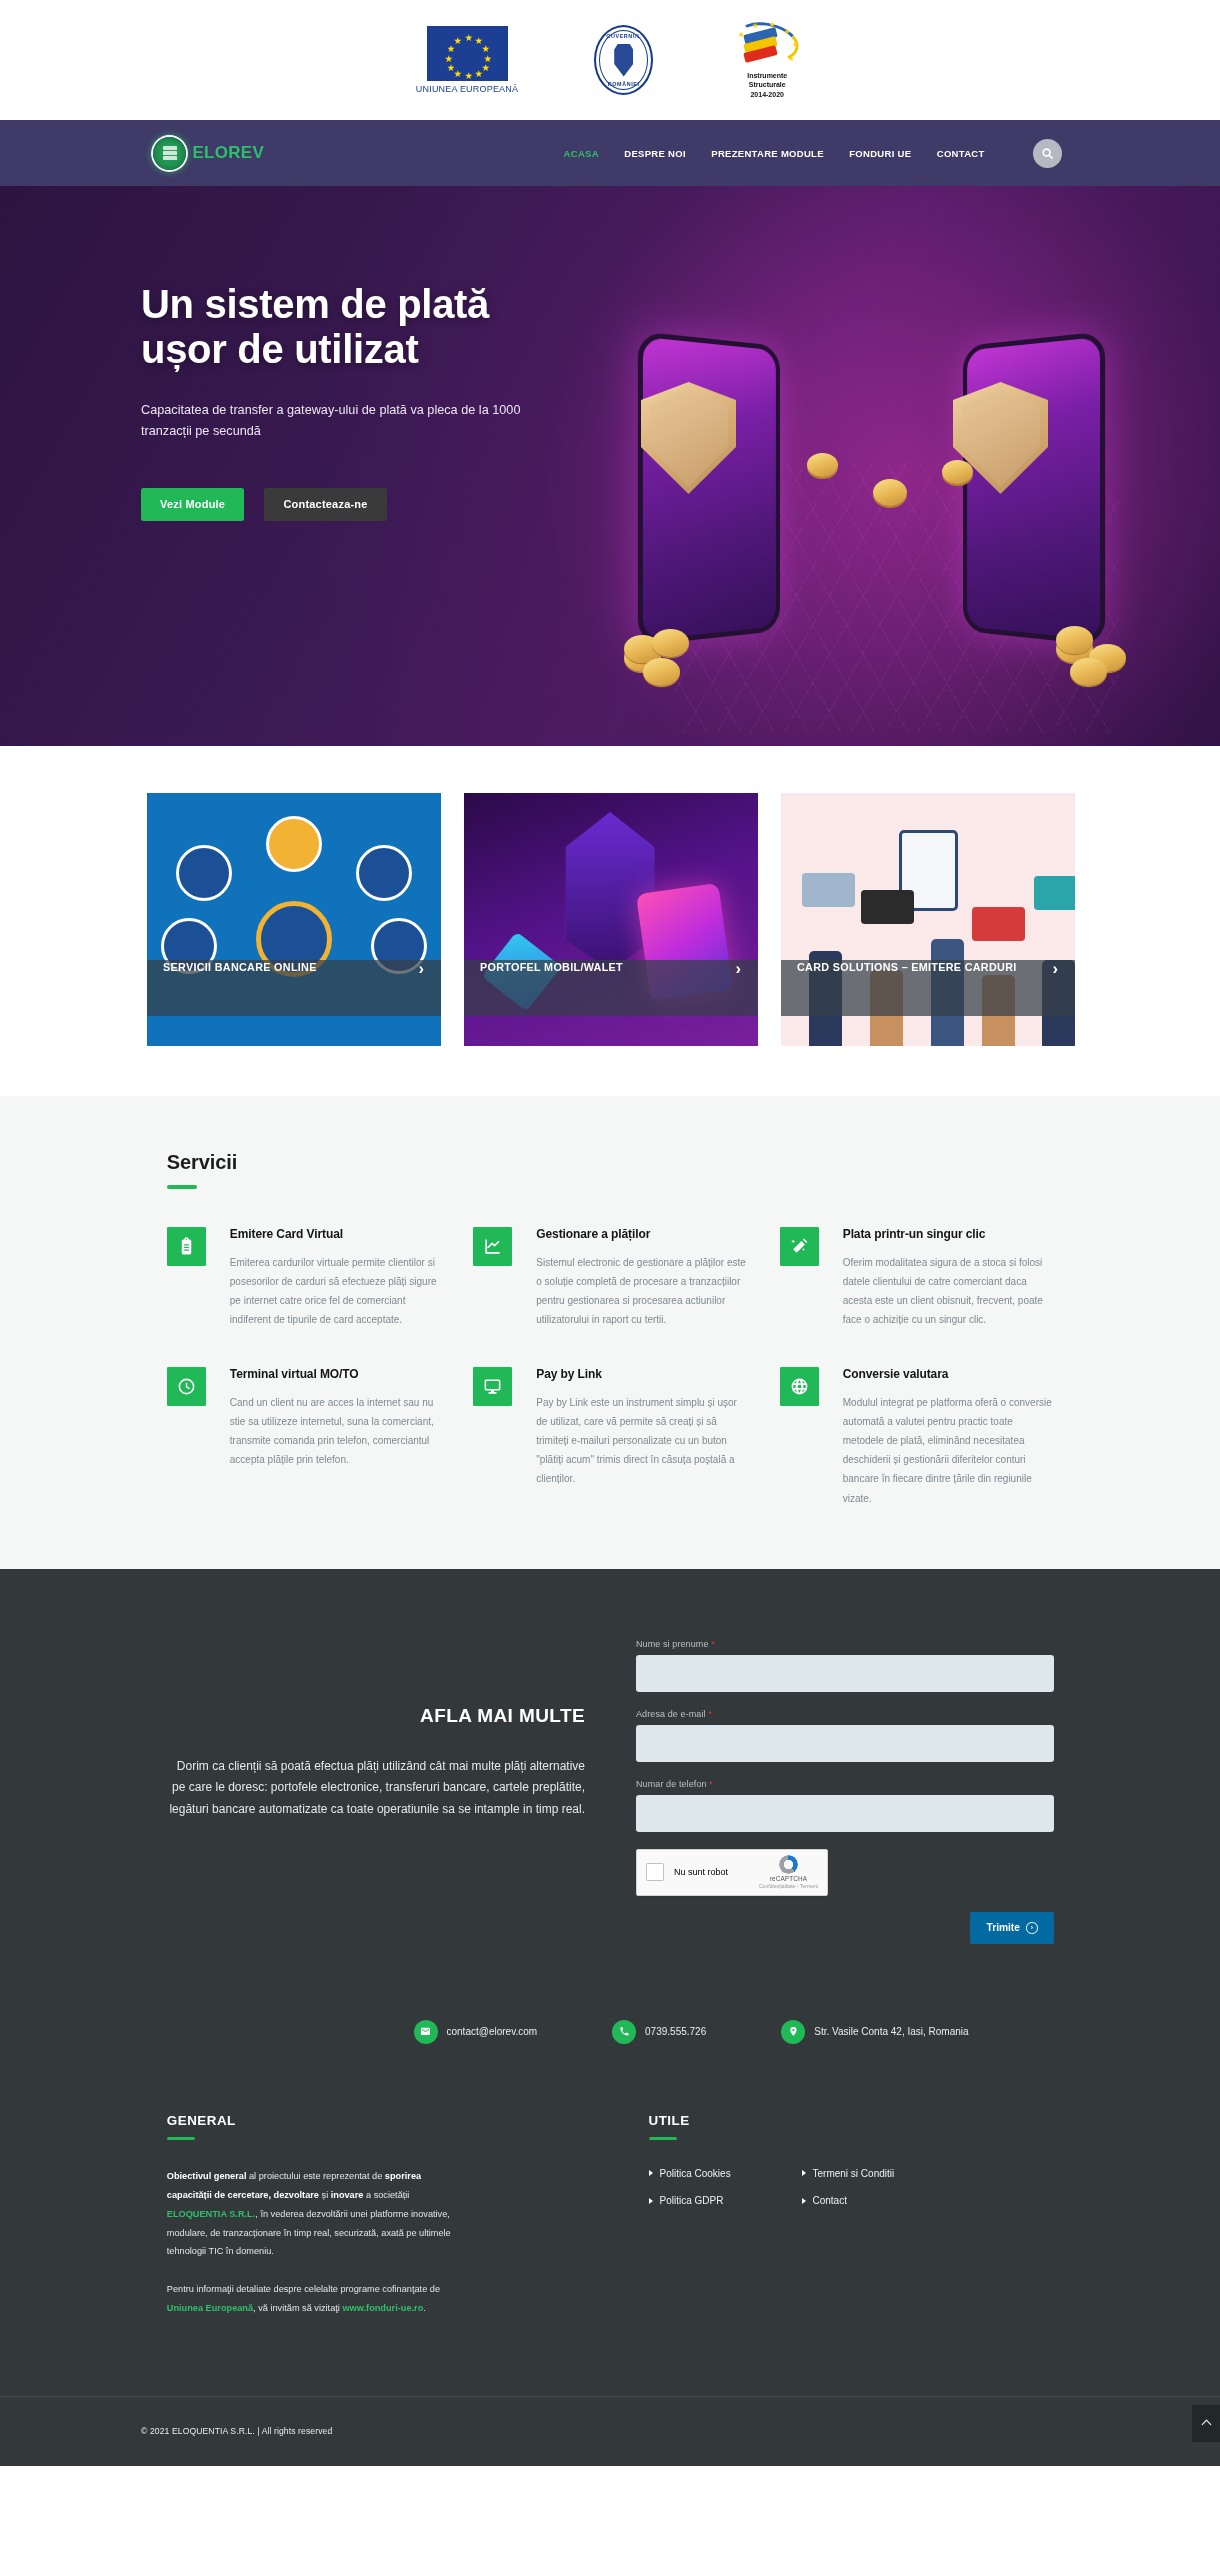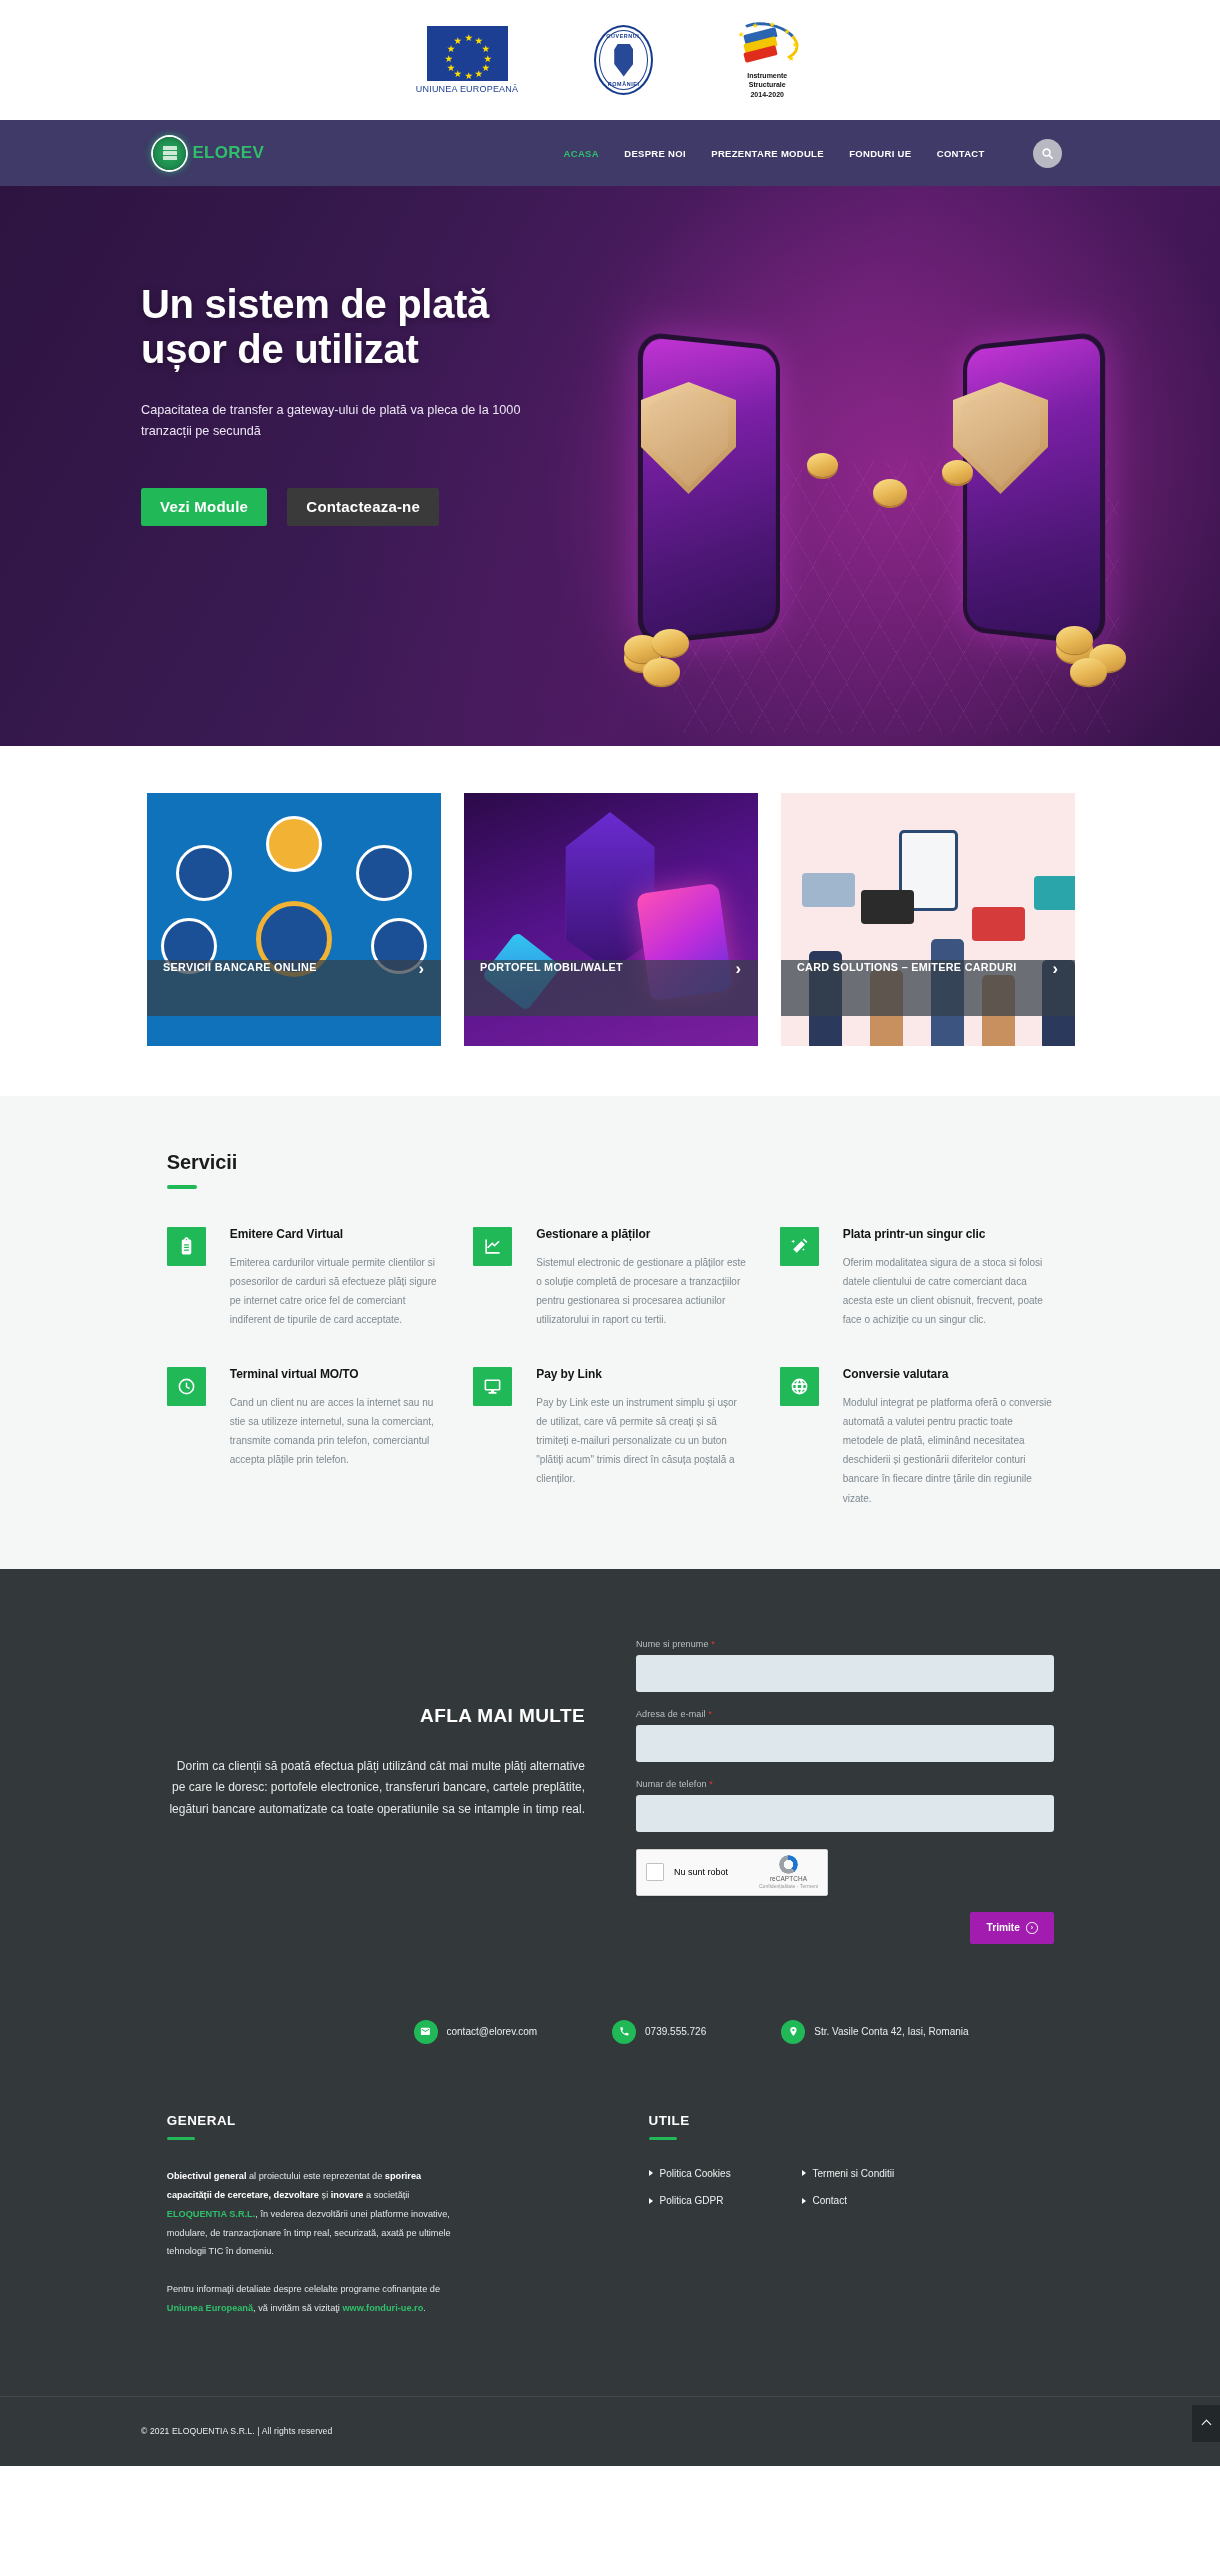--- a/index.html
+++ b/index.html
@@ -103,21 +103,21 @@
   .hero h1{
     color:#fff;font-size:40px;line-height:1.12;font-weight:bold;letter-spacing:-0.3px;
     text-shadow:0 1.9px 9px rgba(0,0,0,.35);
   }
   .hero p{
     color:#ece7f3;font-size:12.7px;line-height:1.65;margin-top:28px;font-weight:400;
   }
   .hero-btns{display:flex;gap:20.3px;margin-top:46px;}
   .btn{
     border:none;cursor:pointer;font-family:inherit;font-weight:bold;
-    font-size:15px;letter-spacing:0.2px;color:#fff;padding:10.8px 19px;border-radius:2.5px;
+    font-size:11px;letter-spacing:0.2px;color:#fff;padding:10.8px 19px;border-radius:2.5px;
   }
   .btn-primary{background:#21b858;}
   .btn-dark{background:#3a3a3a;}
   
   .art{position:absolute;left:560px;top:83px;width:661px;height:477px;z-index:2;}
   .phone{
     position:absolute;width:153px;height:299px;border-radius:25.4px;
     background:linear-gradient(165deg,#c234d4 0%,#7a1fa6 30%,#4d1776 70%,#35105a 100%);
     border:5.7px solid #241033;box-shadow:0 0 38px rgba(210,60,220,.45);
   }
@@ -276,21 +276,21 @@
   .captcha-logo{
     width:19px;height:19px;margin:0 auto 1.3px;border-radius:50%;
     background:conic-gradient(#1c76d2 0deg 140deg,#9aa0a6 140deg 360deg);
     -webkit-mask:radial-gradient(circle,transparent 34%,#000 36%);
             mask:radial-gradient(circle,transparent 34%,#000 36%);
   }
   .captcha-brand .n{font-size:6.4px;color:#555;letter-spacing:0.1px;}
   .captcha-brand .l{font-size:5.1px;color:#999;margin-top:0.6px;}
   .submit-row{display:flex;justify-content:flex-end;margin-top:16.5px;}
   .btn-submit{
-    background:#a21caf;color:#fff;border:none;cursor:pointer;font-family:inherit;
+    background:#0369a1;color:#fff;border:none;cursor:pointer;font-family:inherit;
     font-weight:bold;font-size:10.2px;padding:10.2px 16.5px;border-radius:1.9px;
     display:flex;align-items:center;gap:6.4px;
   }
   .btn-submit .ar{
     width:11.4px;height:11.4px;border:1.3px solid #fff;border-radius:50%;
     display:flex;align-items:center;justify-content:center;font-size:7px;line-height:1;
   }
 
   
   .contact-strip{

